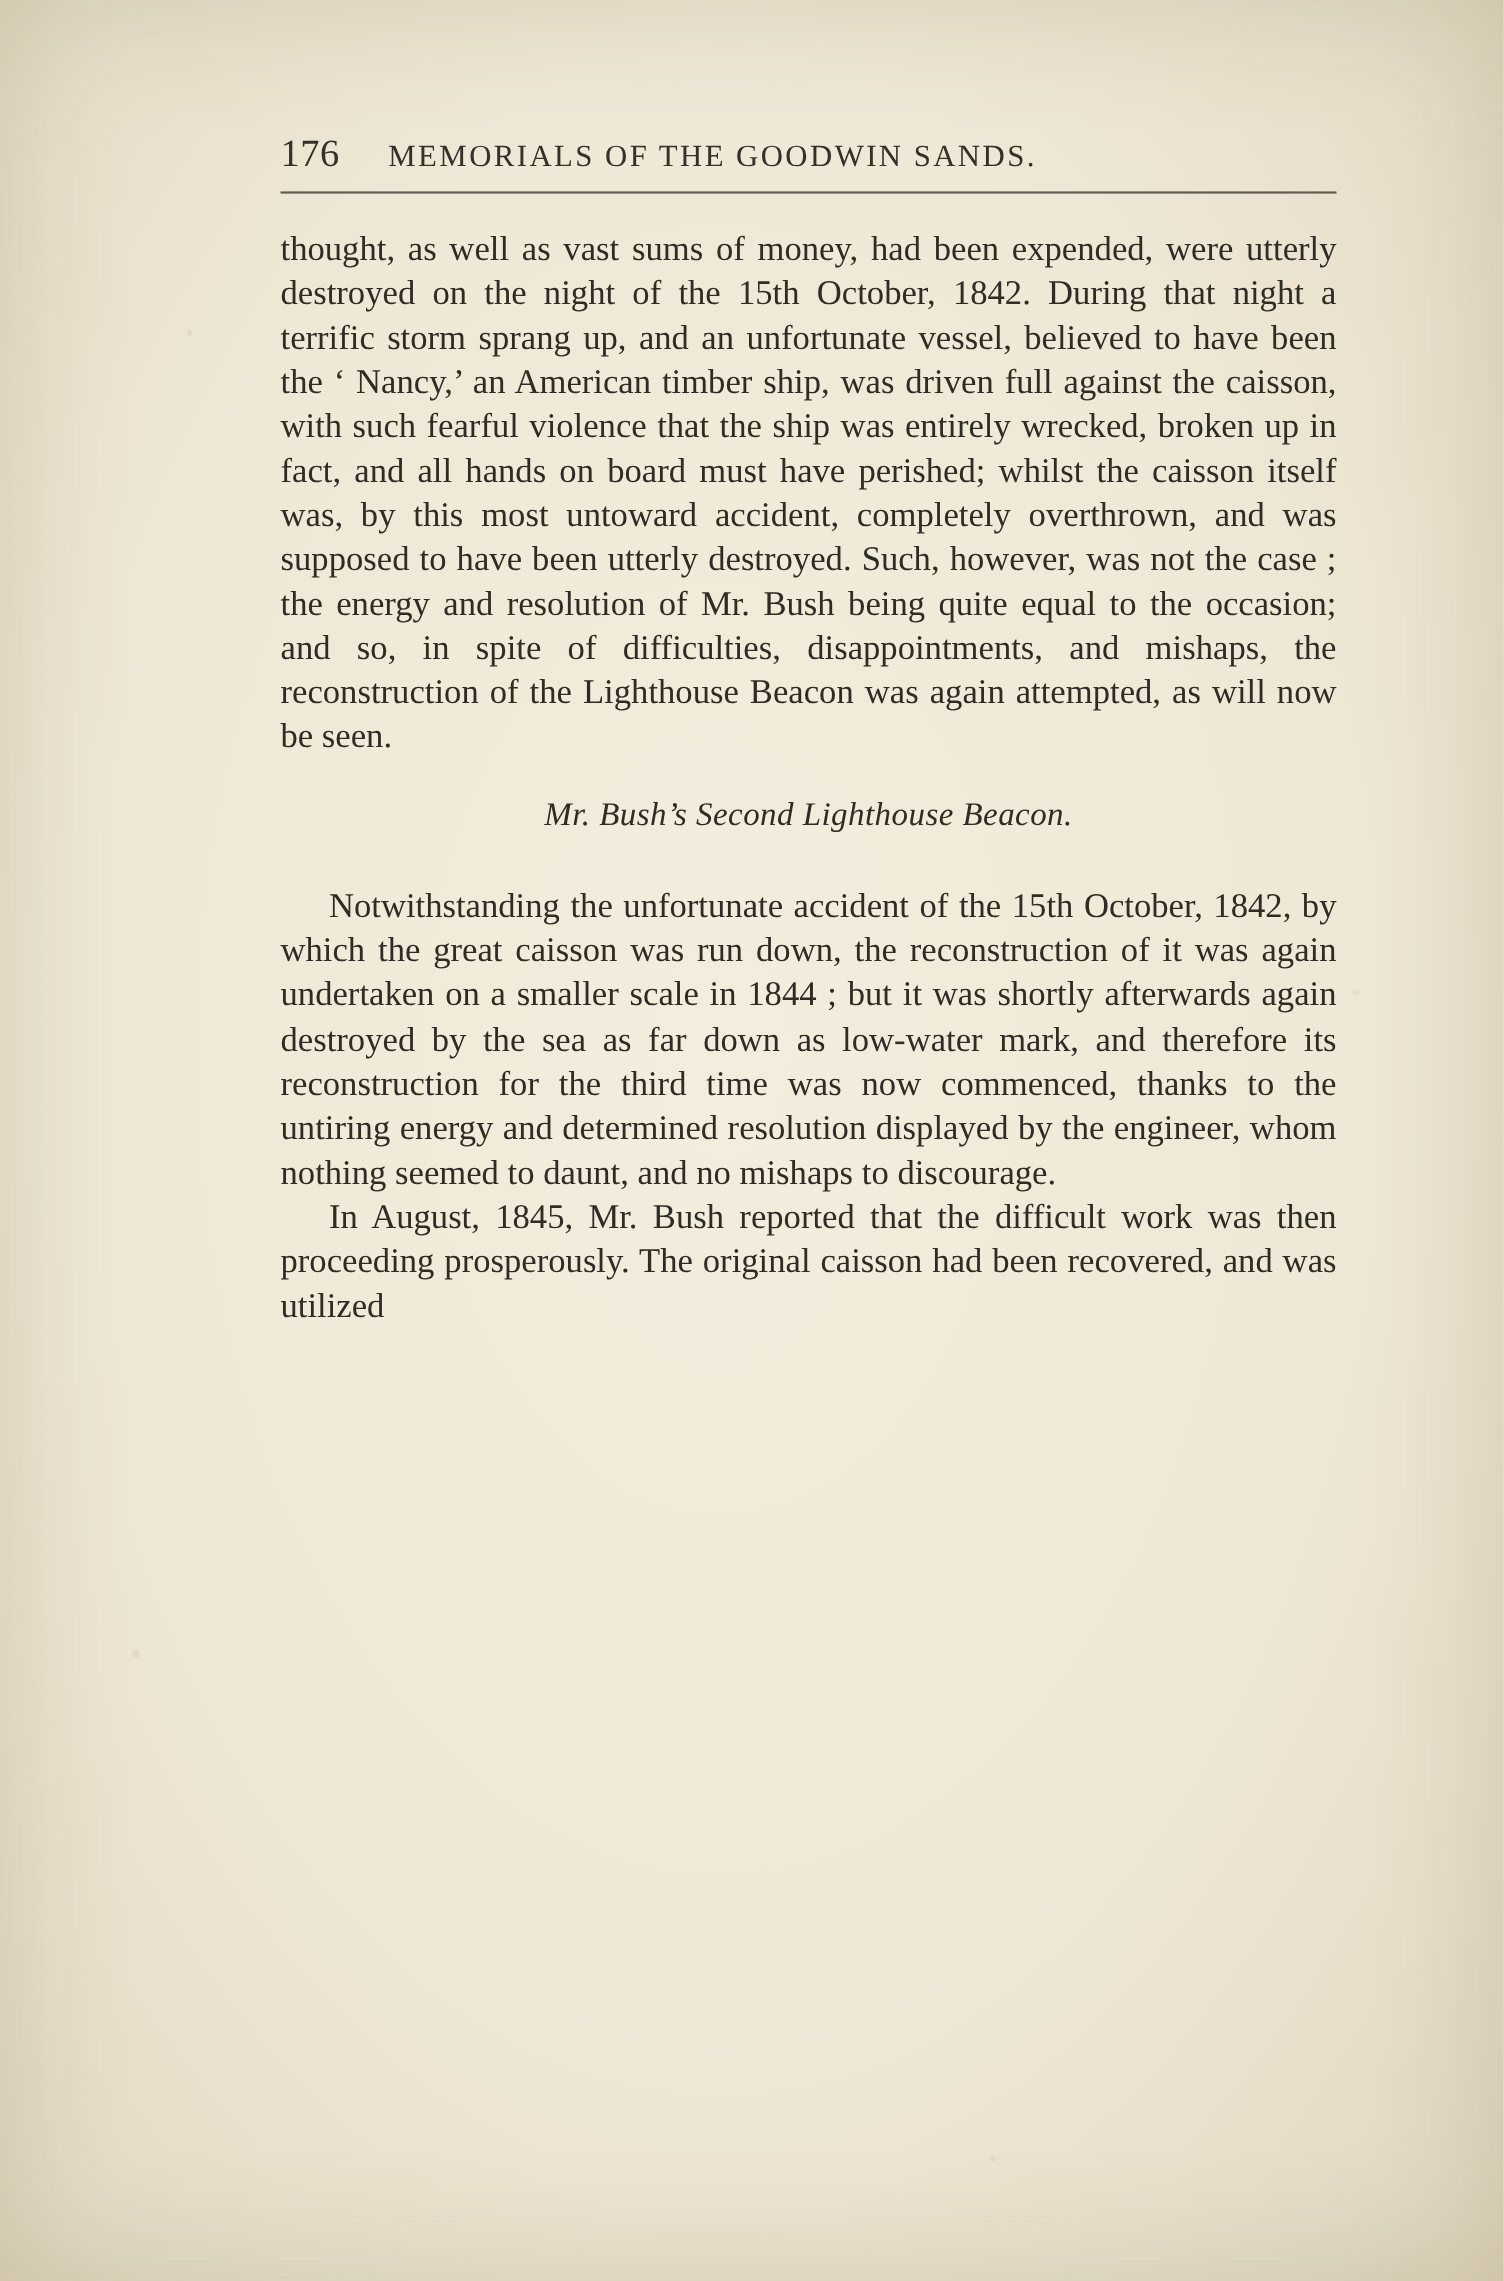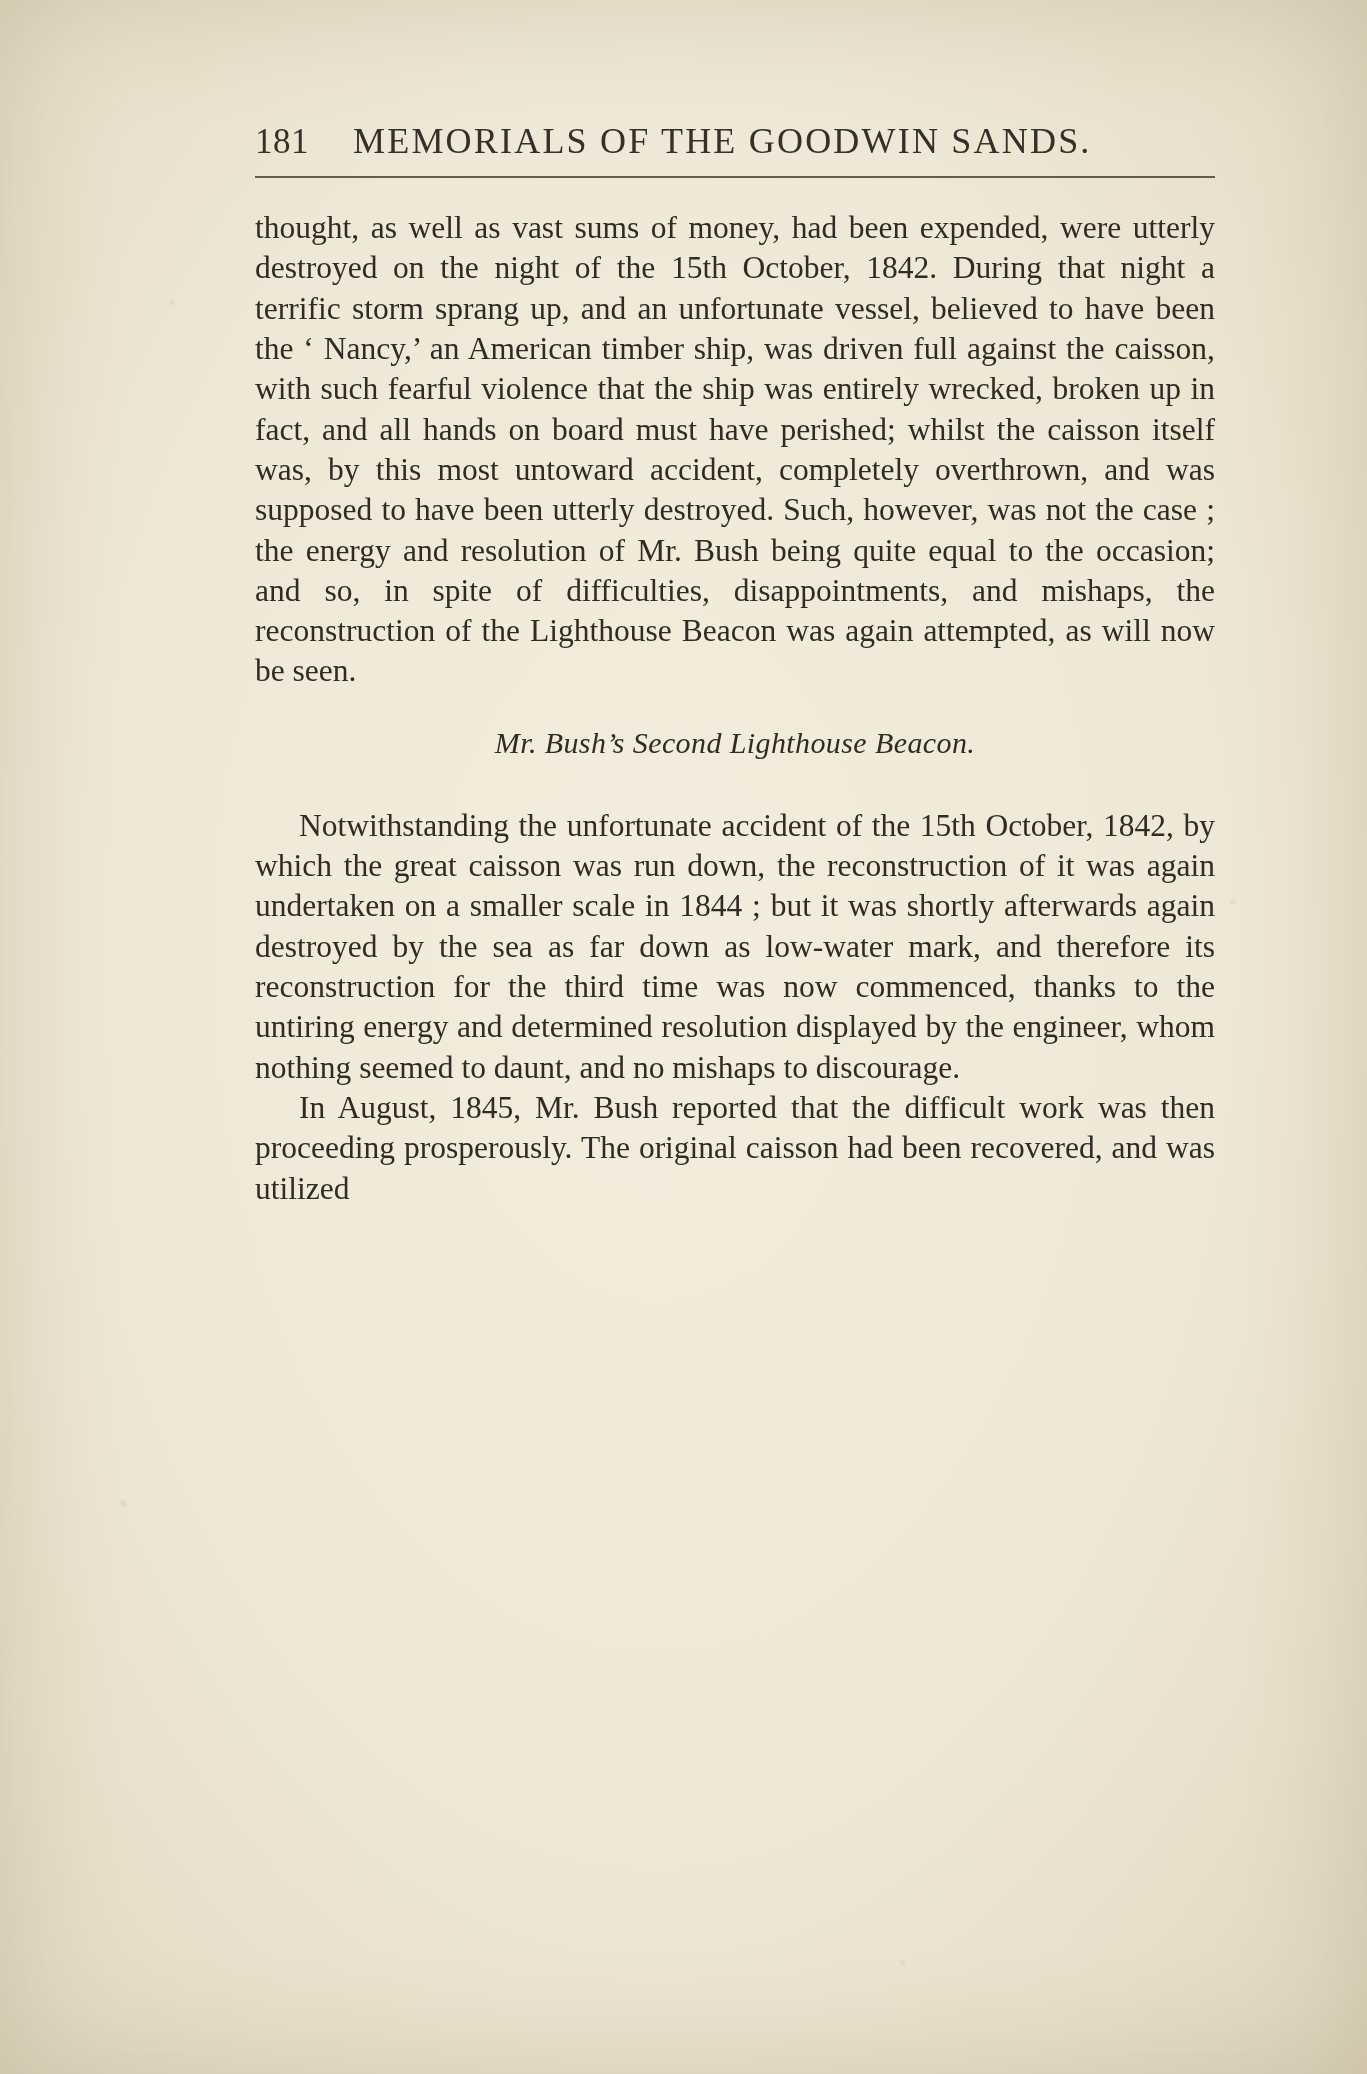--- a/index.html
+++ b/index.html
@@ -39,21 +39,21 @@
     align-items: baseline;
     gap: 44px;
     padding-left: 0;
   }
   .folio {
     font-size: 35px;
     color: #35302a;
     letter-spacing: 0.5px;
   }
   .running-title {
-    font-size: 36px;
+    font-size: 28px;
     letter-spacing: 2.2px;
     color: #35302a;
     text-transform: uppercase;
     font-variant: small-caps;
   }
   .rule {
     margin-top: 14px;
     width: 960px;
     height: 2px;
     background: #4a443a;
@@ -100,21 +100,21 @@
 <div class="page">
 
   <div class="speckle" style="left:170px; top:300px; width:5px; height:5px;"></div>
   <div class="speckle" style="left:1230px; top:900px; width:6px; height:4px;"></div>
   <div class="speckle" style="left:120px; top:1500px; width:7px; height:7px;"></div>
   <div class="speckle" style="left:900px; top:1960px; width:5px; height:5px;"></div>
 
   <div class="sheet">
 
     <div class="header">
-      <span class="folio">181</span>
+      <span class="folio">176</span>
       <span class="running-title">MEMORIALS OF THE GOODWIN SANDS.</span>
     </div>
 
     <div class="rule"></div>
 
     <div class="body-text">
       <p>thought, as well as vast sums of money, had been expended, were utterly destroyed on the night of the 15th October, 1842. During that night a terrific storm sprang up, and an unfortunate vessel, believed to have been the ‘ Nancy,’ an American timber ship, was driven full against the caisson, with such fearful violence that the ship was entirely wrecked, broken up in fact, and all hands on board must have perished; whilst the caisson itself was, by this most untoward accident, completely overthrown, and was supposed to have been utterly destroyed. Such, however, was not the case ; the energy and resolution of Mr. Bush being quite equal to the occasion; and so, in spite of difficulties, disappointments, and mishaps, the reconstruction of the Lighthouse Beacon was again attempted, as will now be seen.</p>
     </div>
 
     <div class="section-heading">Mr. Bush’s Second Lighthouse Beacon.</div>

